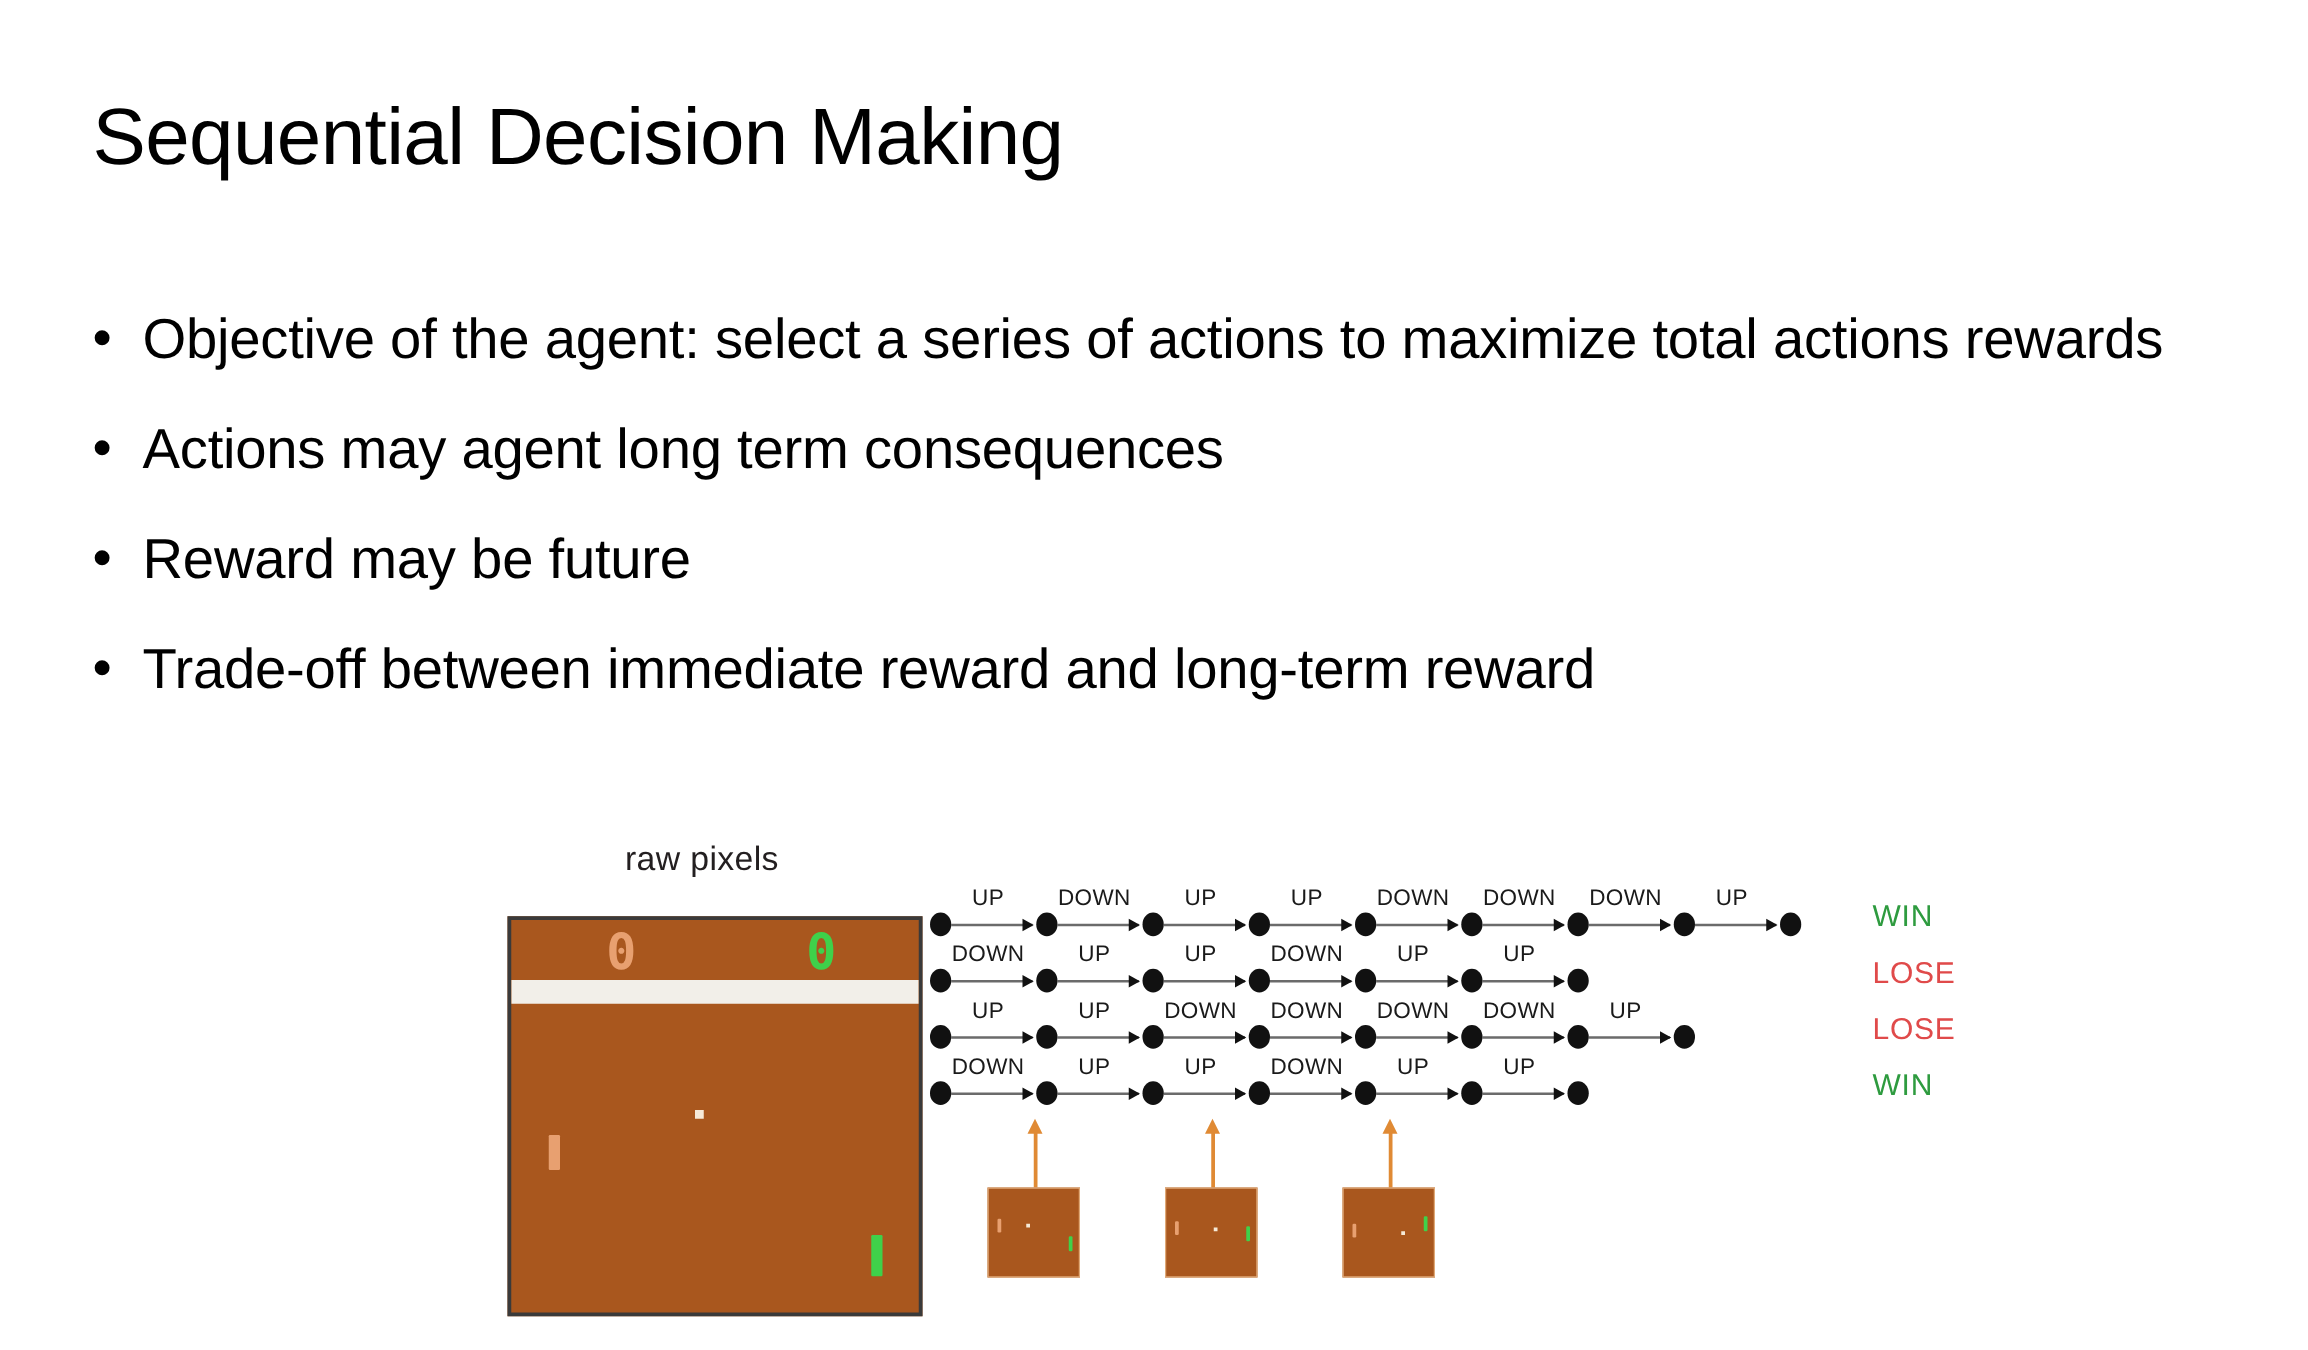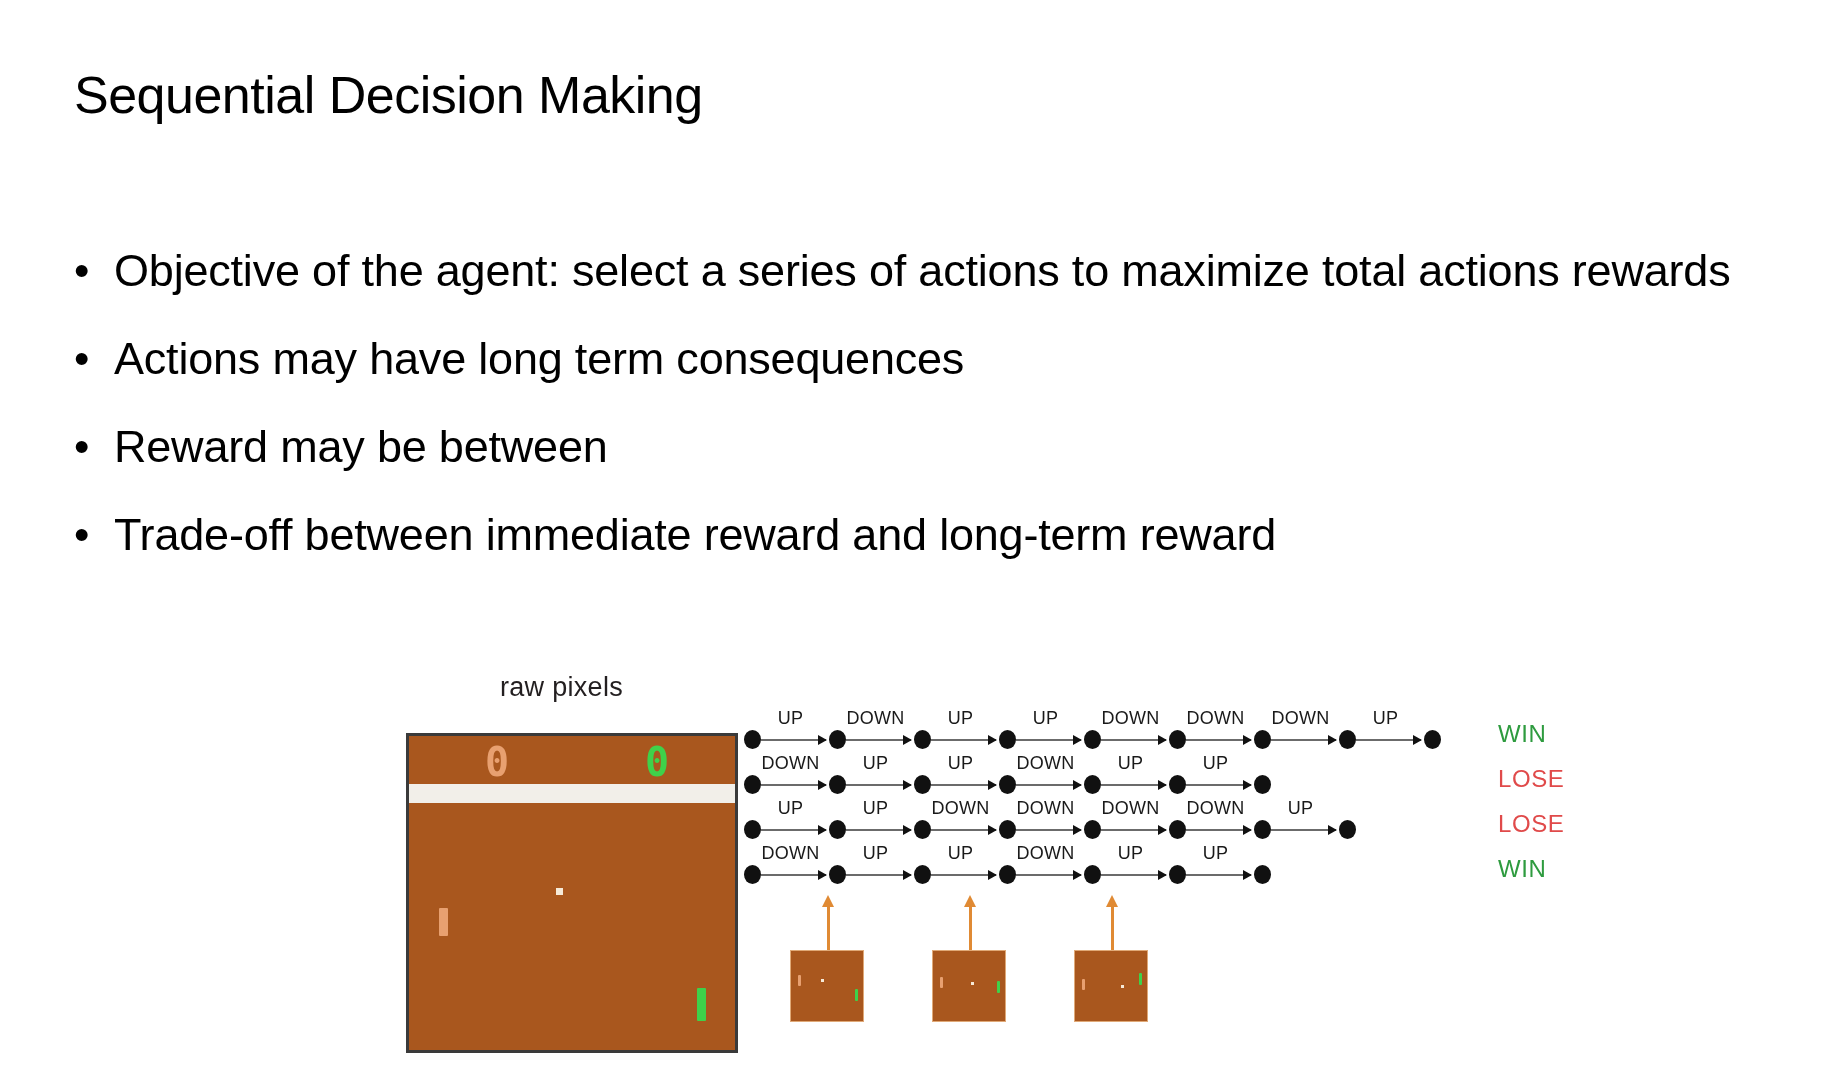--- a/index.html
+++ b/index.html
@@ -20,21 +20,21 @@
     position: absolute;
     inset: 0;
     background: #ffffff;
   }
 
   
   .slide-title {
     position: absolute;
     left: 74px;
     top: 32px;
-    font-size: 52px;
+    font-size: 64px;
     line-height: 1.08;
     font-weight: 400;
     color: #000000;
     letter-spacing: -0.5px;
     white-space: nowrap;
   }
 
   
   .bullets {
     position: absolute;
@@ -230,25 +230,25 @@
 
   <h1 class="slide-title">Sequential Decision Making</h1>
 
   <div class="bullets">
     <div class="bullet-row">
       <span class="bullet-mark">•</span>
       <span class="bullet-text">Objective of the agent: select a series of actions to maximize total actions rewards</span>
     </div>
     <div class="bullet-row">
       <span class="bullet-mark">•</span>
-      <span class="bullet-text">Actions may have long term consequences</span>
+      <span class="bullet-text">Actions may agent long term consequences</span>
     </div>
     <div class="bullet-row">
       <span class="bullet-mark">•</span>
-      <span class="bullet-text">Reward may be between</span>
+      <span class="bullet-text">Reward may be future</span>
     </div>
     <div class="bullet-row">
       <span class="bullet-mark">•</span>
       <span class="bullet-text">Trade-off between immediate reward and long-term reward</span>
     </div>
   </div>
 
   <div class="figure">
 
     <div class="raw-pixels-label">raw pixels</div>

